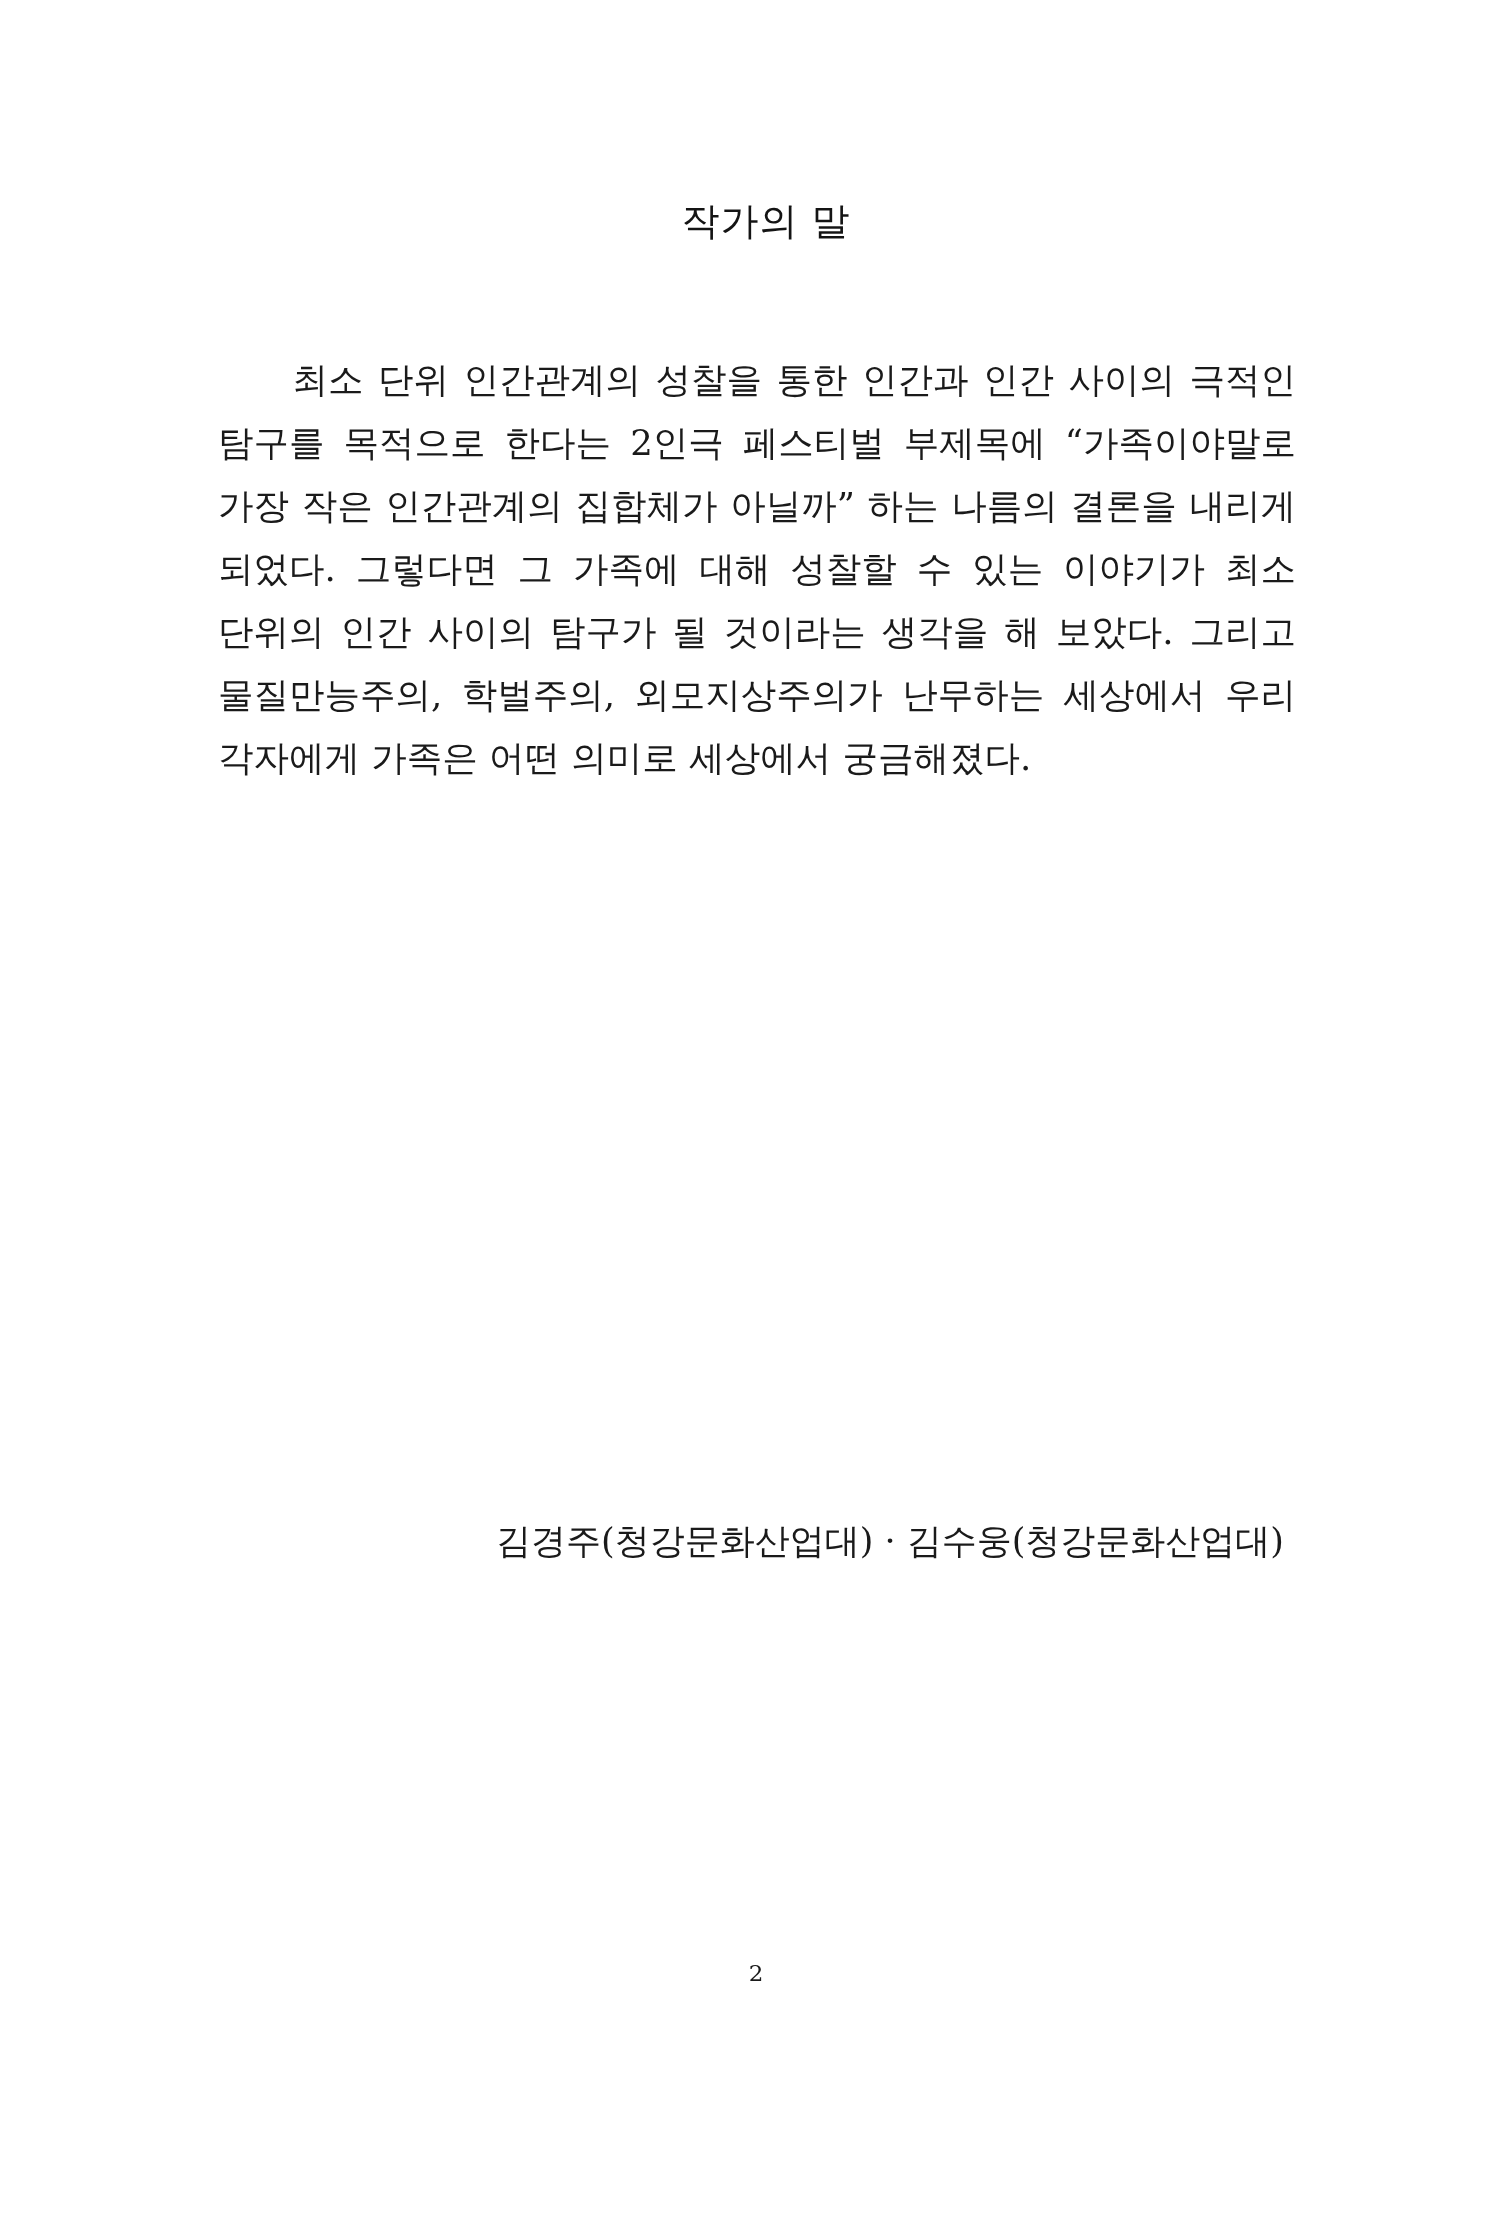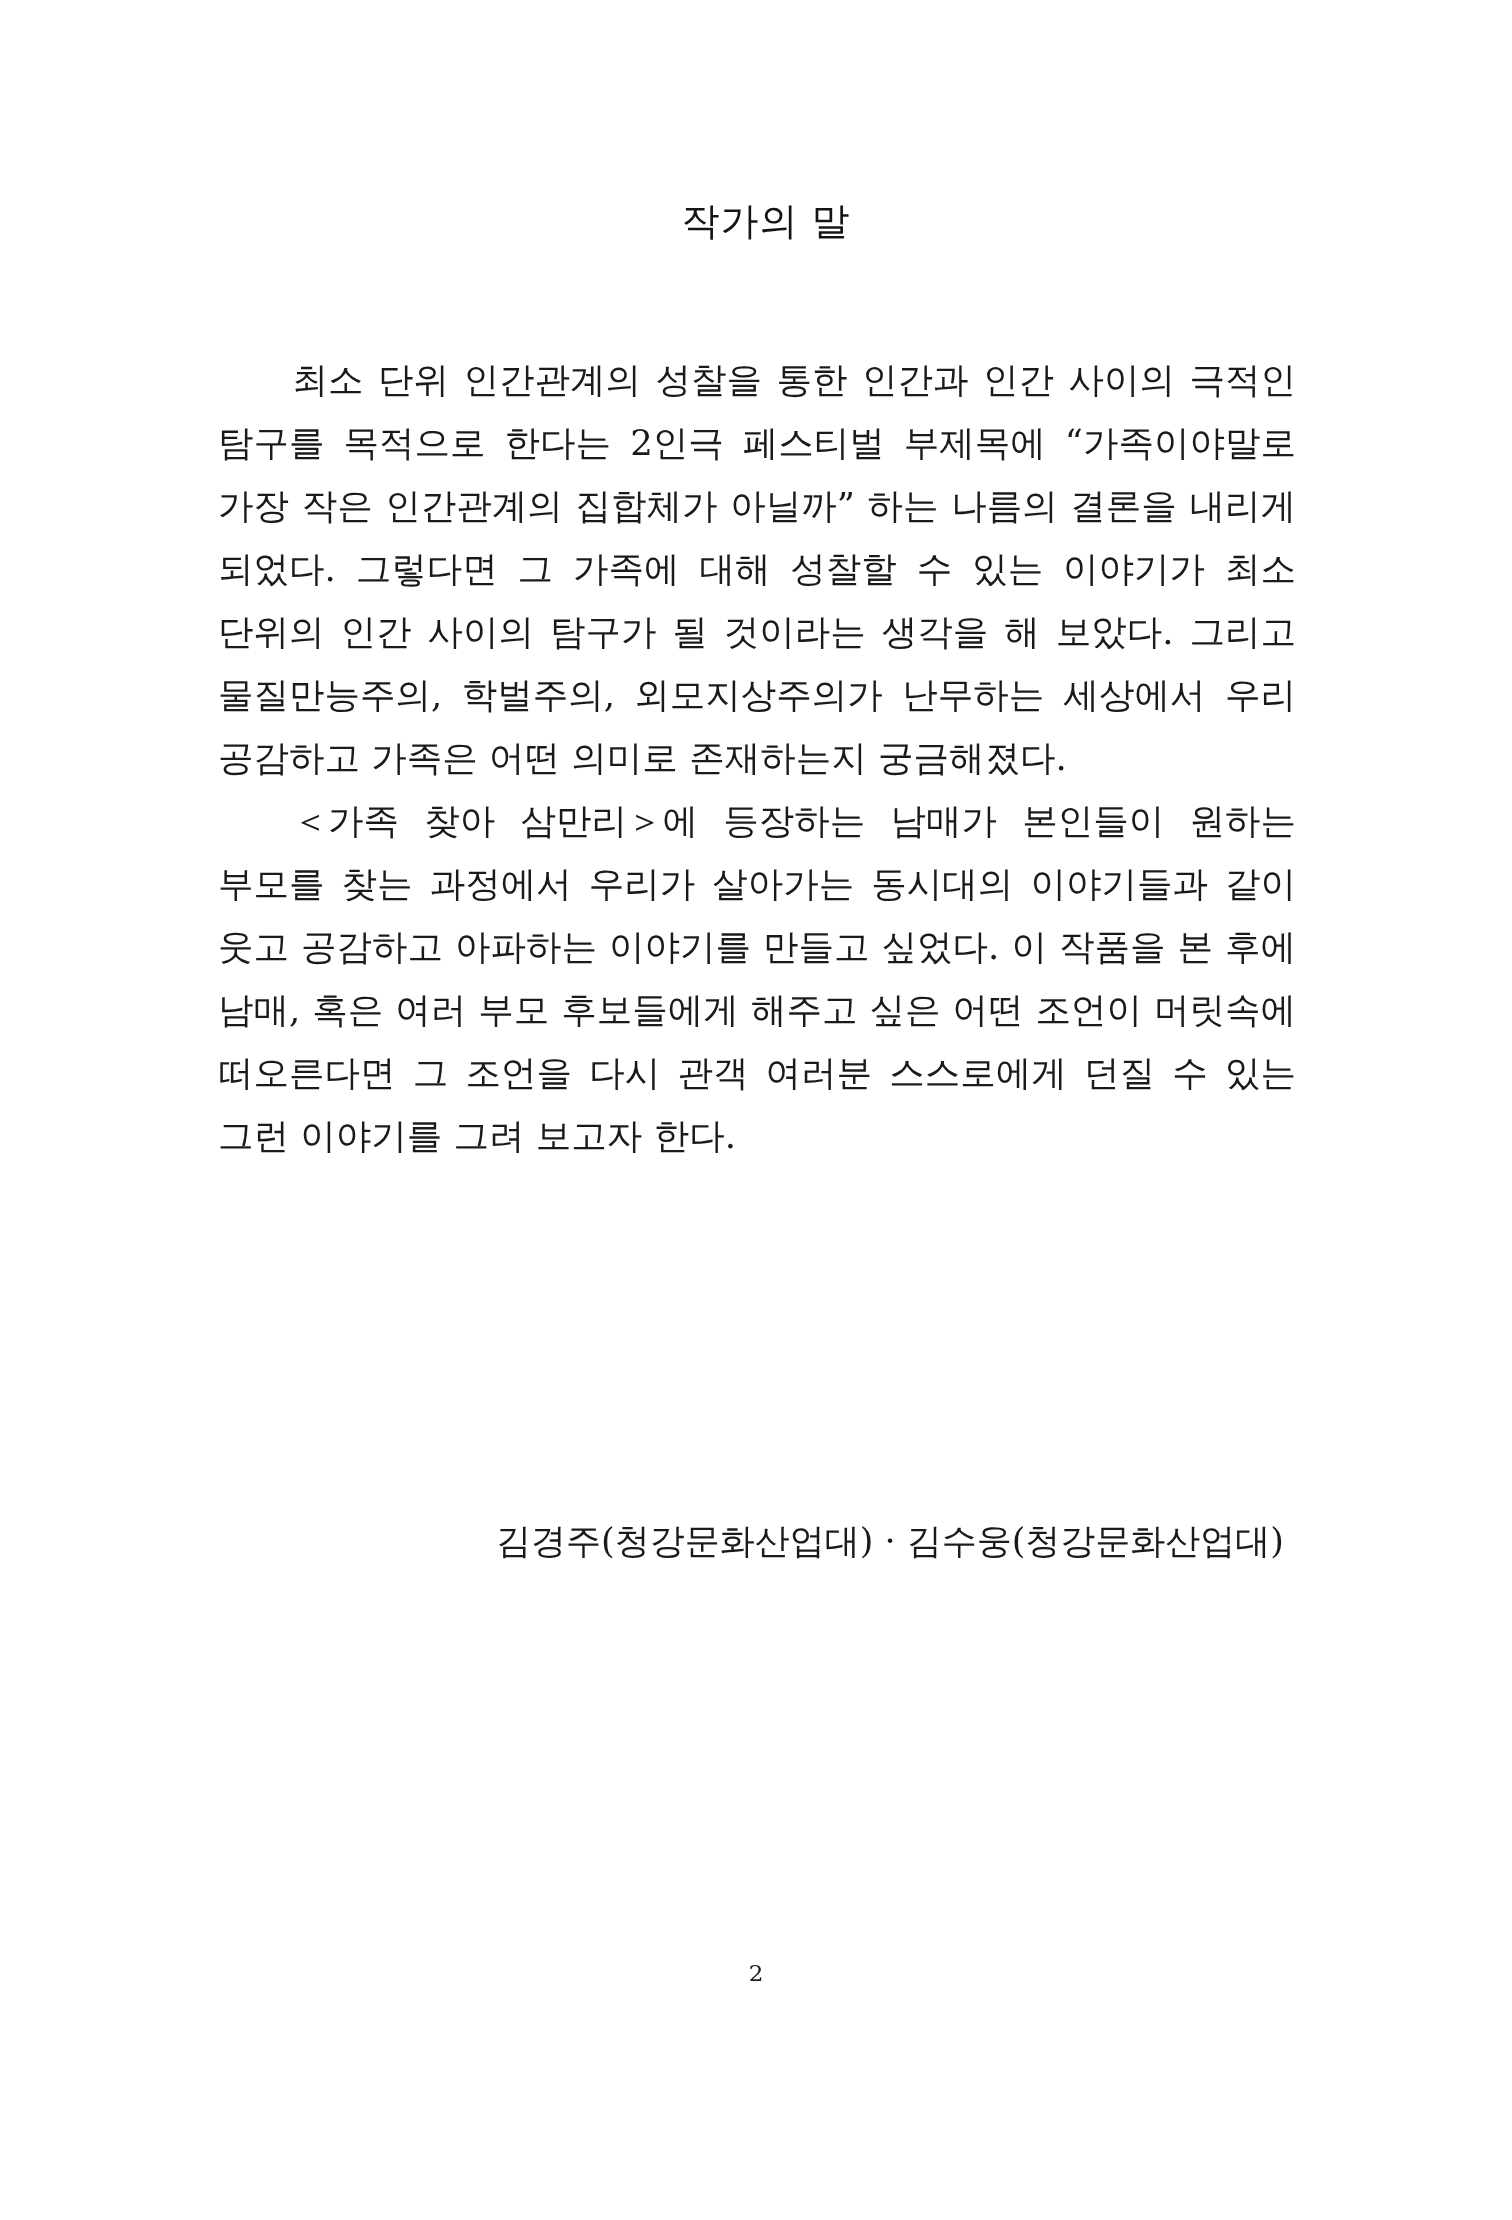--- a/index.html
+++ b/index.html
@@ -75,21 +75,20 @@
   }
 </style>
 </head>
 <body>
 
 <div class="page">
 
   <div class="doc-title">작가의 말</div>
 
   <div class="body-block">
-    <p class="para indent">최소 단위 인간관계의 성찰을 통한 인간과 인간 사이의 극적인 탐구를 목적으로 한다는 2인극 페스티벌 부제목에 “가족이야말로 가장 작은 인간관계의 집합체가 아닐까” 하는 나름의 결론을 내리게 되었다. 그렇다면 그 가족에 대해 성찰할 수 있는 이야기가 최소 단위의 인간 사이의 탐구가 될 것이라는 생각을 해 보았다. 그리고 물질만능주의, 학벌주의, 외모지상주의가 난무하는 세상에서 우리 공감하고 가족은 어떤 의미로 존재하는지 궁금해졌다.</p>
-    <p class="para indent">＜가족 찾아 삼만리＞에 등장하는 남매가 본인들이 원하는 부모를 찾는 과정에서 우리가 살아가는 동시대의 이야기들과 같이 웃고 공감하고 아파하는 이야기를 만들고 싶었다. 이 작품을 본 후에 남매, 혹은 여러 부모 후보들에게 해주고 싶은 어떤 조언이 머릿속에 떠오른다면 그 조언을 다시 관객 여러분 스스로에게 던질 수 있는 그런 이야기를 그려 보고자 한다.</p>
+    <p class="para indent">최소 단위 인간관계의 성찰을 통한 인간과 인간 사이의 극적인 탐구를 목적으로 한다는 2인극 페스티벌 부제목에 “가족이야말로 가장 작은 인간관계의 집합체가 아닐까” 하는 나름의 결론을 내리게 되었다. 그렇다면 그 가족에 대해 성찰할 수 있는 이야기가 최소 단위의 인간 사이의 탐구가 될 것이라는 생각을 해 보았다. 그리고 물질만능주의, 학벌주의, 외모지상주의가 난무하는 세상에서 우리 각자에게 가족은 어떤 의미로 세상에서 궁금해졌다.</p>
   </div>
 
   <div class="signature">김경주(청강문화산업대) · 김수웅(청강문화산업대)</div>
 
   <div class="page-number">2</div>
 
 </div>
 
 </body></html>

